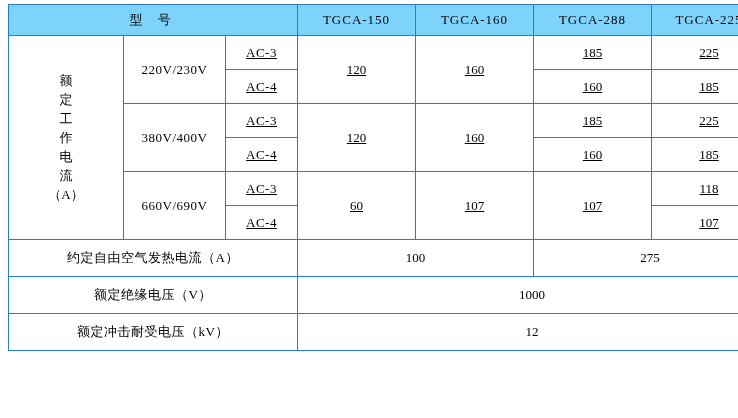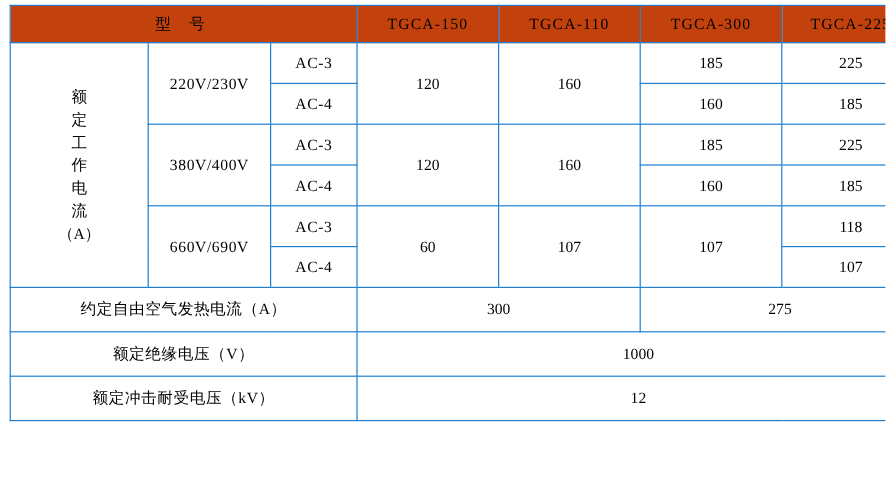--- a/index.html
+++ b/index.html
@@ -27,21 +27,21 @@
   table.spec td, table.spec th {
     border: 1px solid #1f7fd0;
     text-align: center;
     vertical-align: middle;
     font-size: 13px;
     color: #000000;
     padding: 0;
     font-weight: normal;
   }
   .hdr {
-    background: #c2410c;
+    background: #7dd3fc;
     color: #ffffff;
     height: 30px;
     font-size: 14.5px;
     letter-spacing: 1px;
   }
   .hdr-model {
     letter-spacing: 6px;
   }
   .rowlabel-vert {
     font-size: 13px;
@@ -55,21 +55,21 @@
     letter-spacing: 0.5px;
   }
   .aclabel {
     font-size: 12.5px;
     width: 70px;
     letter-spacing: 0.5px;
   }
   .val {
     font-size: 13px;
   }
-  .h33 { height: 33px; }
+  .h33 { height: 33px; text-decoration: underline; }
   .bottomrow td { height: 36px; }
   .leftlabel {
     font-size: 13px;
     letter-spacing: 0.5px;
   }
   .col-model { width: 115px; }
   .col-a { width: 118px; }
   .col-b { width: 118px; }
   .col-c { width: 118px; }
   .col-d { width: 115px; }
@@ -90,22 +90,22 @@
       <col class="col-a">
         <col class="col-b">
         <col class="col-c">
         <col class="col-d">
     </colgroup>
     <tbody>
 
       <tr>
         <td class="hdr hdr-model" colspan="3">型  号</td>
         <td class="hdr">TGCA-150</td>
-        <td class="hdr">TGCA-110</td>
-        <td class="hdr">TGCA-300</td>
+        <td class="hdr">TGCA-160</td>
+        <td class="hdr">TGCA-288</td>
         <td class="hdr">TGCA-225</td>
       </tr>
 
       <tr>
         <td class="rowlabel-vert" rowspan="6">
           <span class="vert-inner">额</span>
           <span class="vert-inner">定</span>
           <span class="vert-inner">工</span>
           <span class="vert-inner">作</span>
           <span class="vert-inner">电</span>
@@ -150,21 +150,21 @@
         <td class="val h33">118</td>
       </tr>
 
       <tr>
         <td class="aclabel h33">AC-4</td>
         <td class="val h33">107</td>
       </tr>
 
       <tr class="bottomrow">
         <td class="leftlabel" colspan="3">约定自由空气发热电流（A）</td>
-        <td class="val" colspan="2">300</td>
+        <td class="val" colspan="2">100</td>
         <td class="val" colspan="2">275</td>
       </tr>
 
       <tr class="bottomrow">
         <td class="leftlabel" colspan="3">额定绝缘电压（V）</td>
         <td class="val" colspan="4">1000</td>
       </tr>
 
       <tr class="bottomrow">
         <td class="leftlabel" colspan="3">额定冲击耐受电压（kV）</td>

